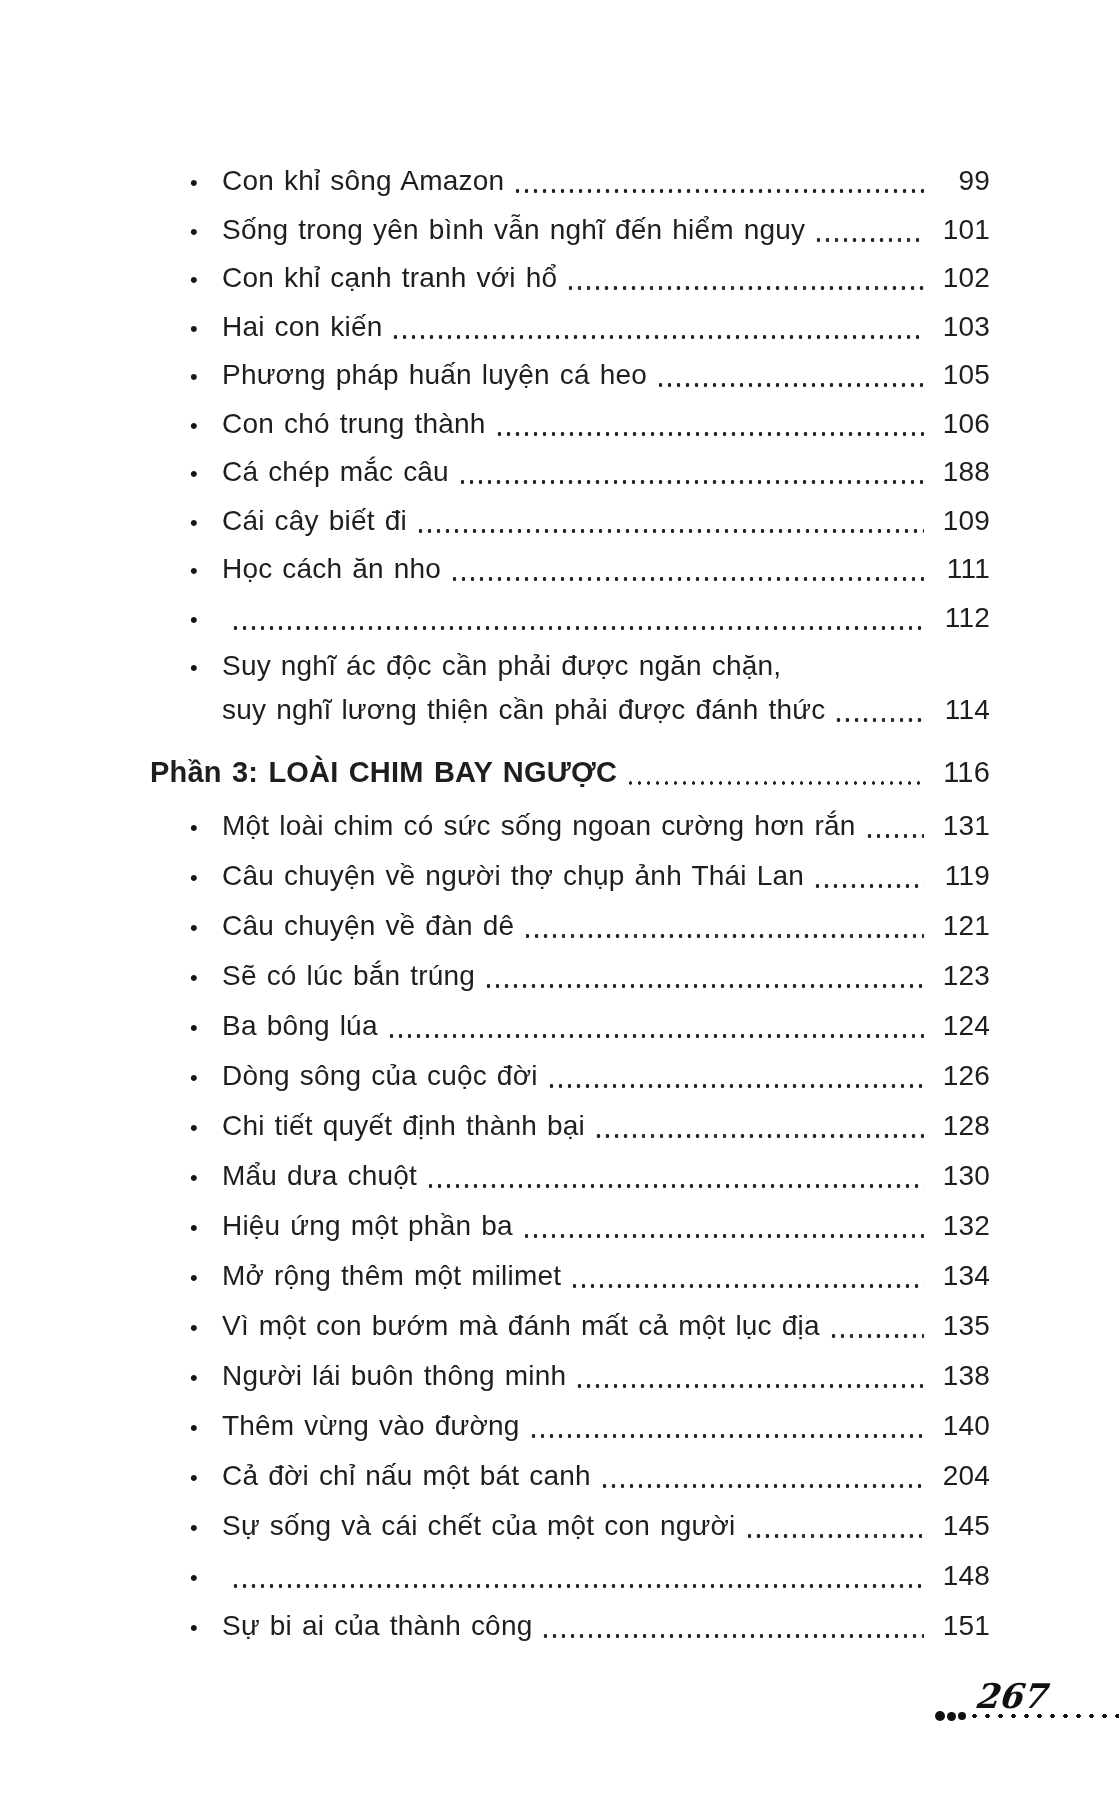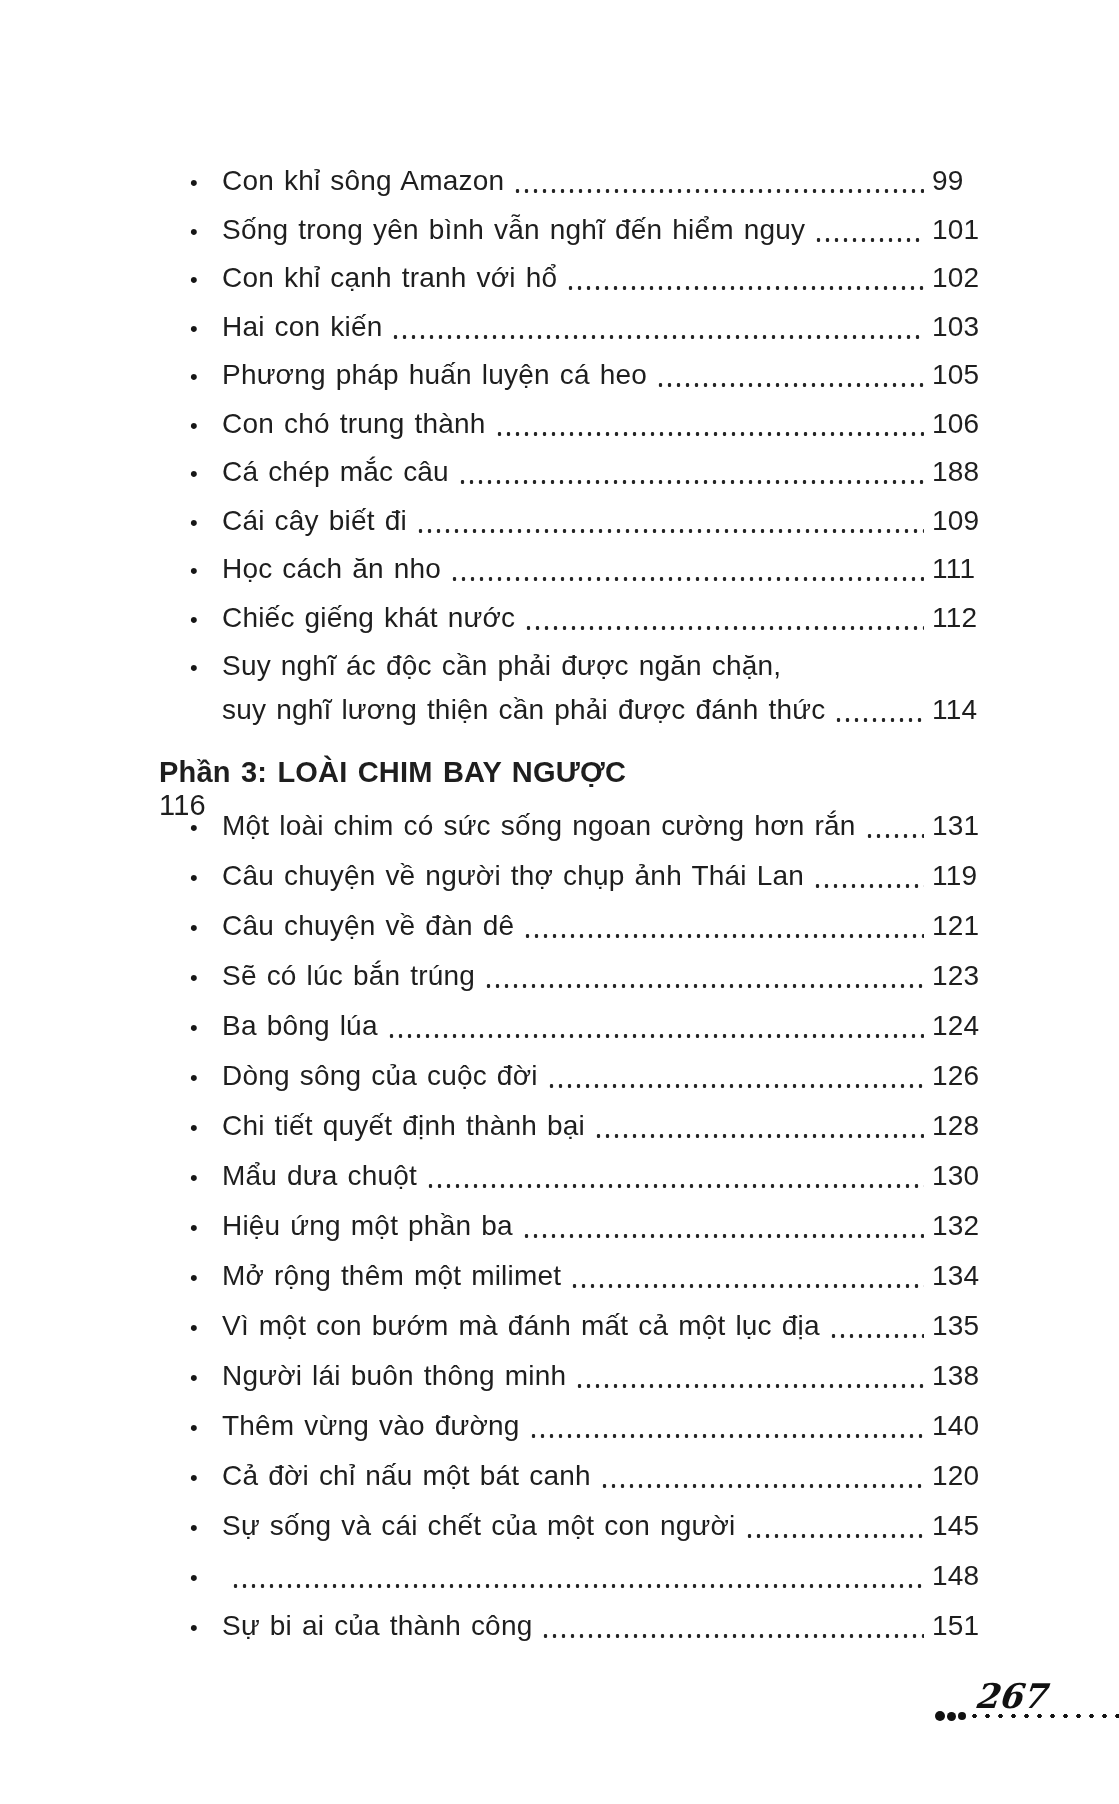--- a/index.html
+++ b/index.html
@@ -40,28 +40,27 @@
     margin:0 8px 0 9px;
     background-image: radial-gradient(circle, #242424 1.7px, rgba(0,0,0,0) 2.1px);
     background-size: 9px 8px;
     background-repeat: repeat-x;
     background-position: left bottom;
     transform: translateY(5px);
   }
   .pagenum {
     flex:0 0 auto;
     min-width:58px;
-    text-align:left;
+    text-align:right;
   }
   .row.heading {
     margin:16px 0 2px -40px;
     height:52px;
     font-weight:bold;
     font-size:29px;
-    flex-direction:column;
   }
   .row.heading .leader {
     background-image: radial-gradient(circle, #242424 1.5px, rgba(0,0,0,0) 1.9px);
     background-size: 9px 8px;
   }
   .row.heading .pagenum { font-weight:normal; }
   .row.cont-line1 { height:44px; }
   .row.cont-line2 { height:46px; }
   .folio {
     position:absolute;
@@ -152,21 +151,20 @@
         <span class="pagenum">109</span>
       </div>
       <div class="row">
         <span class="bullet">•</span>
         <span class="title">Học cách ăn nho</span>
         <span class="leader"></span>
         <span class="pagenum">111</span>
       </div>
       <div class="row">
         <span class="bullet">•</span>
-        <span class="title">Chiếc giếng khát nước</span>
         <span class="leader"></span>
         <span class="pagenum">112</span>
       </div>
       <div class="row cont-line1">
         <span class="bullet">•</span>
         <span class="title">Suy nghĩ ác độc cần phải được ngăn chặn,</span>
       </div>
       <div class="row cont-line2">
         <span class="indent"></span>
         <span class="title">suy nghĩ lương thiện cần phải được đánh thức</span>
@@ -253,21 +251,21 @@
       <div class="row part3">
         <span class="bullet">•</span>
         <span class="title">Thêm vừng vào đường</span>
         <span class="leader"></span>
         <span class="pagenum">140</span>
       </div>
       <div class="row part3">
         <span class="bullet">•</span>
         <span class="title">Cả đời chỉ nấu một bát canh</span>
         <span class="leader"></span>
-        <span class="pagenum">120</span>
+        <span class="pagenum">204</span>
       </div>
       <div class="row part3">
         <span class="bullet">•</span>
         <span class="title">Sự sống và cái chết của một con người</span>
         <span class="leader"></span>
         <span class="pagenum">145</span>
       </div>
       <div class="row part3">
         <span class="bullet">•</span>
         <span class="leader"></span>

